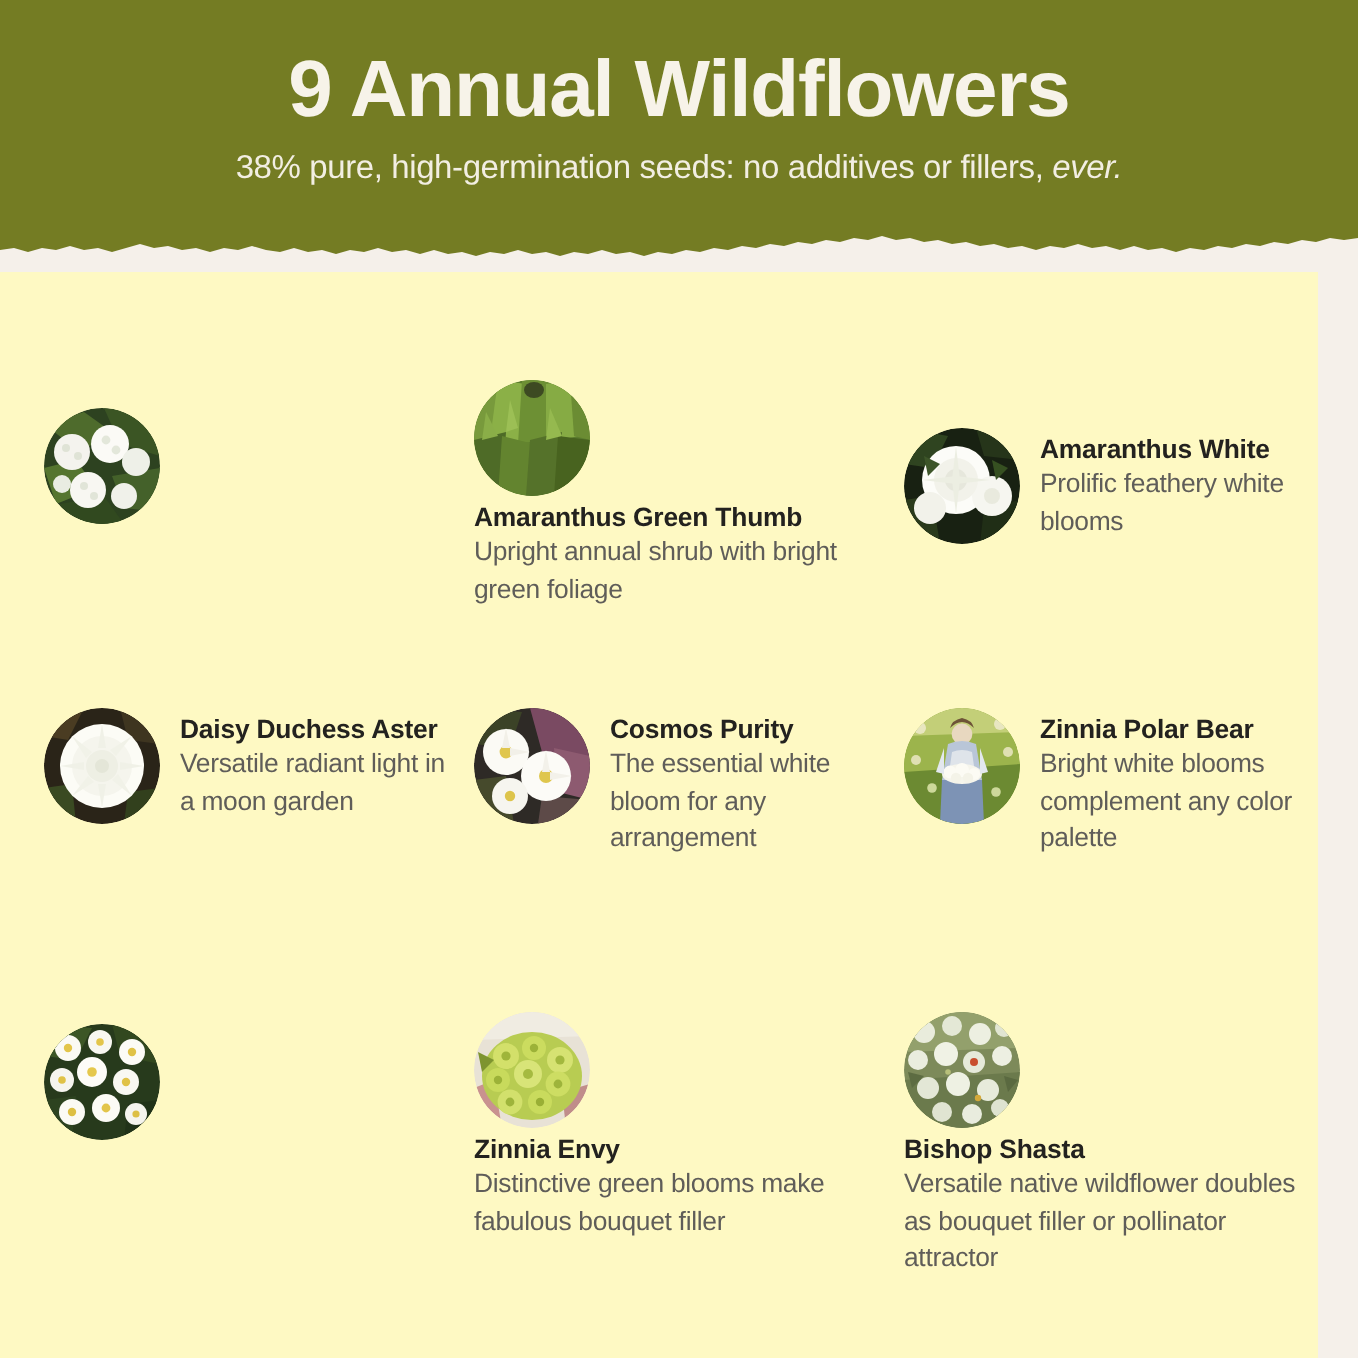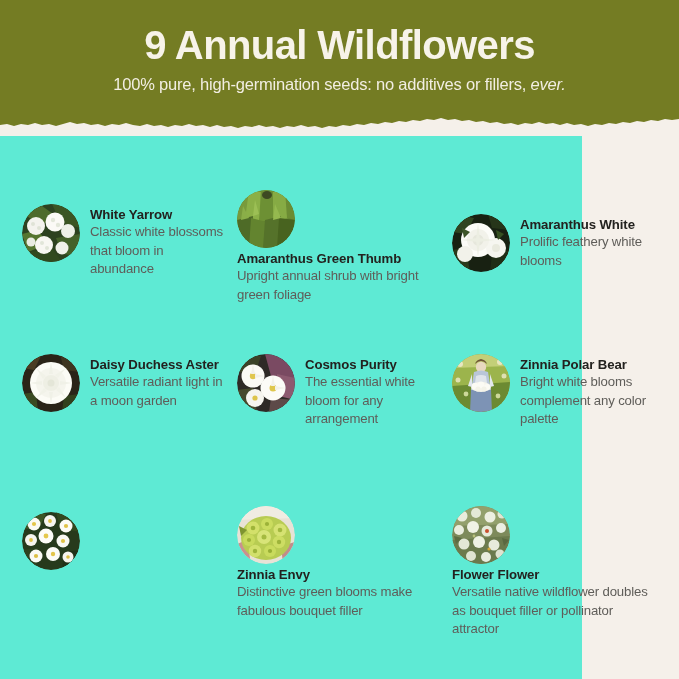--- a/index.html
+++ b/index.html
@@ -9,23 +9,23 @@
   body {
     width: 679px;
     height: 679px;
     overflow: hidden;
     font-family: "Liberation Sans", sans-serif;
     background: #f5f0ea;
   }
 
   .page {
     position: relative;
-    width: 582px;
+    width: 659px;
     height: 679px;
-    background: #5eead4;
+    background: #fef9c3;
   }
 
   
   .header {
     position: absolute;
     left: 0;
     top: 0;
     width: 679px;
     height: 136px;
     background: #747c23;
@@ -133,21 +133,21 @@
   }
 </style>
 </head>
 <body>
 
 <div class="page">
 
   <div class="header">
     <div class="header-inner">
       <h1 class="title">9 Annual Wildflowers</h1>
-      <p class="subtitle"><span>100% pure, high-germination seeds: no additives or fillers,</span> <span class="em">ever.</span></p>
+      <p class="subtitle"><span>38% pure, high-germination seeds: no additives or fillers,</span> <span class="em">ever.</span></p>
     </div>
 
     <svg class="torn" viewBox="0 0 679 26" preserveAspectRatio="none">
       <path fill="#f5f0ea" d="M0,14 L7,13 L14,15 L21,13 L28,14 L35,12 L42,14 L49,13 L56,15 L63,13 L70,11 L77,13 L84,12 L91,14 L98,13 L105,15 L112,13 L119,14 L126,12 L133,14 L140,15 L147,13 L154,15 L161,14 L168,16 L175,14 L182,15 L189,13 L196,15 L203,14 L210,16 L217,14 L224,16 L231,15 L238,17 L245,15 L252,16 L259,14 L266,16 L273,15 L280,17 L287,15 L294,16 L301,14 L308,16 L315,15 L322,17 L329,15 L336,16 L343,14 L350,15 L357,13 L364,14 L371,12 L378,13 L385,11 L392,12 L399,10 L406,11 L413,9 L420,10 L427,8 L434,9 L441,7 L448,9 L455,8 L462,10 L469,9 L476,11 L483,10 L490,12 L497,11 L504,13 L511,12 L518,14 L525,12 L532,13 L539,11 L546,13 L553,12 L560,14 L567,12 L574,14 L581,13 L588,15 L595,13 L602,14 L609,12 L616,13 L623,11 L630,12 L637,10 L644,11 L651,9 L658,10 L665,8 L672,9 L679,8 L679,26 L0,26 Z"></path>
     </svg>
   </div>
 
   <div class="grid">
 
     <div class="item">
@@ -172,24 +172,20 @@
             <circle cx="40" cy="44" r="6.5" fill="#f0f1ea"></circle>
             <circle cx="9" cy="38" r="4.5" fill="#e9ece2"></circle>
             <circle cx="11" cy="20" r="2" fill="#dfe3d6"></circle>
             <circle cx="17" cy="24" r="2" fill="#dfe3d6"></circle>
             <circle cx="31" cy="16" r="2.2" fill="#e3e7da"></circle>
             <circle cx="36" cy="21" r="2.2" fill="#e3e7da"></circle>
             <circle cx="20" cy="39" r="2" fill="#e1e5d8"></circle>
             <circle cx="25" cy="44" r="2" fill="#e1e5d8"></circle>
           </g>
         </svg>
-      </div>
-      <div class="text">
-        <p class="name">White Yarrow</p>
-        <p class="desc">Classic white blossoms that bloom in abundance</p>
       </div>
     </div>
 
     <div class="item nudge-up">
       <div class="thumb-wrap">
         <svg class="thumb" viewBox="0 0 58 58">
           <defs>
               <clipPath id="c2">
                 <circle cx="29" cy="29" r="29"></circle>
               </clipPath>
@@ -469,19 +465,19 @@
             <circle cx="48" cy="48" r="4.5" fill="#dee3d0"></circle>
             <circle cx="35" cy="25" r="2" fill="#c94f2e"></circle>
             <circle cx="37" cy="43" r="1.6" fill="#d4a93a"></circle>
             <circle cx="22" cy="30" r="1.4" fill="#b8c07a"></circle>
             <path d="M2,30 L10,32 L4,38 Z" fill="#5d6c42"></path>
             <path d="M50,32 L57,34 L52,40 Z" fill="#5a6940"></path>
           </g>
         </svg>
       </div>
       <div class="text">
-        <p class="name">Flower Flower</p>
+        <p class="name">Bishop Shasta</p>
         <p class="desc">Versatile native wildflower doubles as bouquet filler or pollinator attractor</p>
       </div>
     </div>
 
   </div>
 </div>
 
 </body></html>

